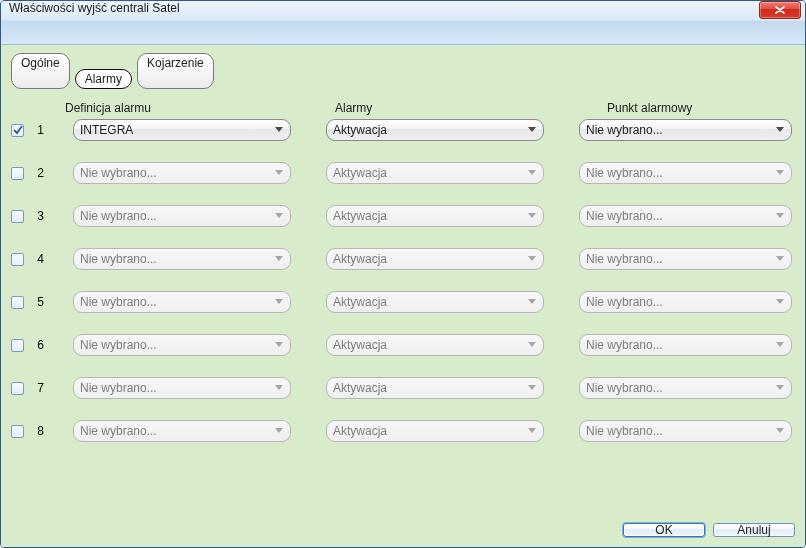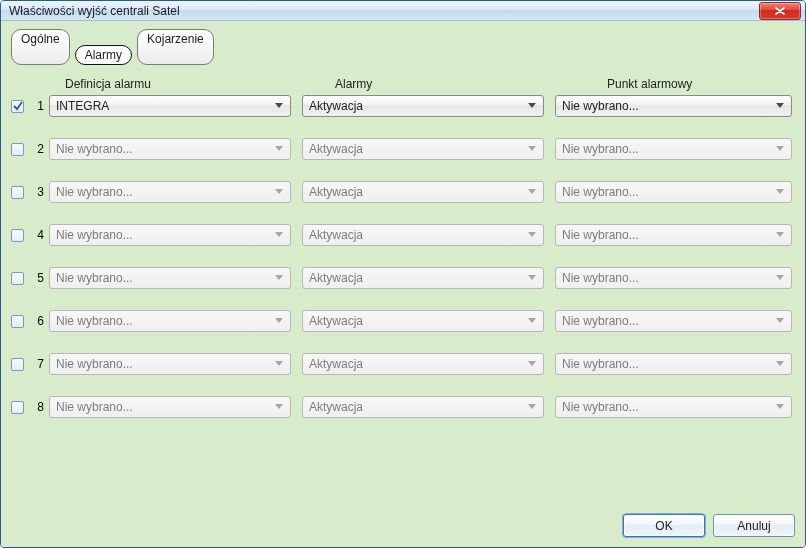--- a/index.html
+++ b/index.html
@@ -16,24 +16,23 @@
     width: 806px;
     height: 548px;
     border: 1px solid #2e5a8a;
     background: #fff;
     display: flex;
     flex-direction: column;
     border-radius: 4px;
     overflow: hidden;
   }
   .titlebar {
-    height: 20px;
+    height: 44px;
     background: linear-gradient(to bottom, #edf5fb 0%, #dbe9f7 45%, #c3d9ef 46%, #d7e7f6 100%);
     display: flex;
-    align-items: center;
     padding: 0 4px 0 8px;
     border-bottom: 1px solid #9fbdd8;
   }
   .titlebar .title {
     flex: 1;
     color: #1a1a1a;
     font-weight: normal;
     font-size: 12px;
   }
   .close-btn {
@@ -112,29 +111,30 @@
     display: flex;
     align-items: center;
     justify-content: center;
   }
   .chk.checked svg { display:block; }
   .chk svg { display:none; }
 
   .combo {
     height: 22px;
     border: 1px solid #8a8a8a;
-    border-radius: 3px;
+    border-radius: 9px;
     background: linear-gradient(to bottom,#ffffff 0%,#f3f3f3 45%,#e7e7e7 46%,#f0f0f0 100%);
     display: flex;
     align-items: center;
     padding: 0 4px 0 6px;
     font-size: 12px;
     color: #222;
     position: relative;
     margin-right: 8px;
+    margin-left: 24px;
   }
   .combo.disabled {
     background: linear-gradient(to bottom,#f7f7f7,#efefef);
     color: #7d7d7d;
     border-color: #b7b7b7;
   }
   .combo .label { flex: 1; white-space: nowrap; overflow:hidden; text-overflow: ellipsis; }
   .combo .arrow {
     width: 14px;
     display: flex;
@@ -146,21 +146,21 @@
 
   .footer {
     margin-top: auto;
     display: flex;
     justify-content: flex-end;
     gap: 8px;
     padding-top: 10px;
   }
   .btn {
     min-width: 82px;
-    height: 23px;
+    height: 14px;
     border: 1px solid #6f93b8;
     border-radius: 3px;
     background: linear-gradient(to bottom,#ffffff 0%,#f2f6fb 45%,#e3edf7 46%,#eef4fa 100%);
     display: flex;
     align-items: center;
     justify-content: center;
     font-size: 12px;
     color: #222;
     box-shadow: inset 0 0 0 1px rgba(255,255,255,0.6);
   }

